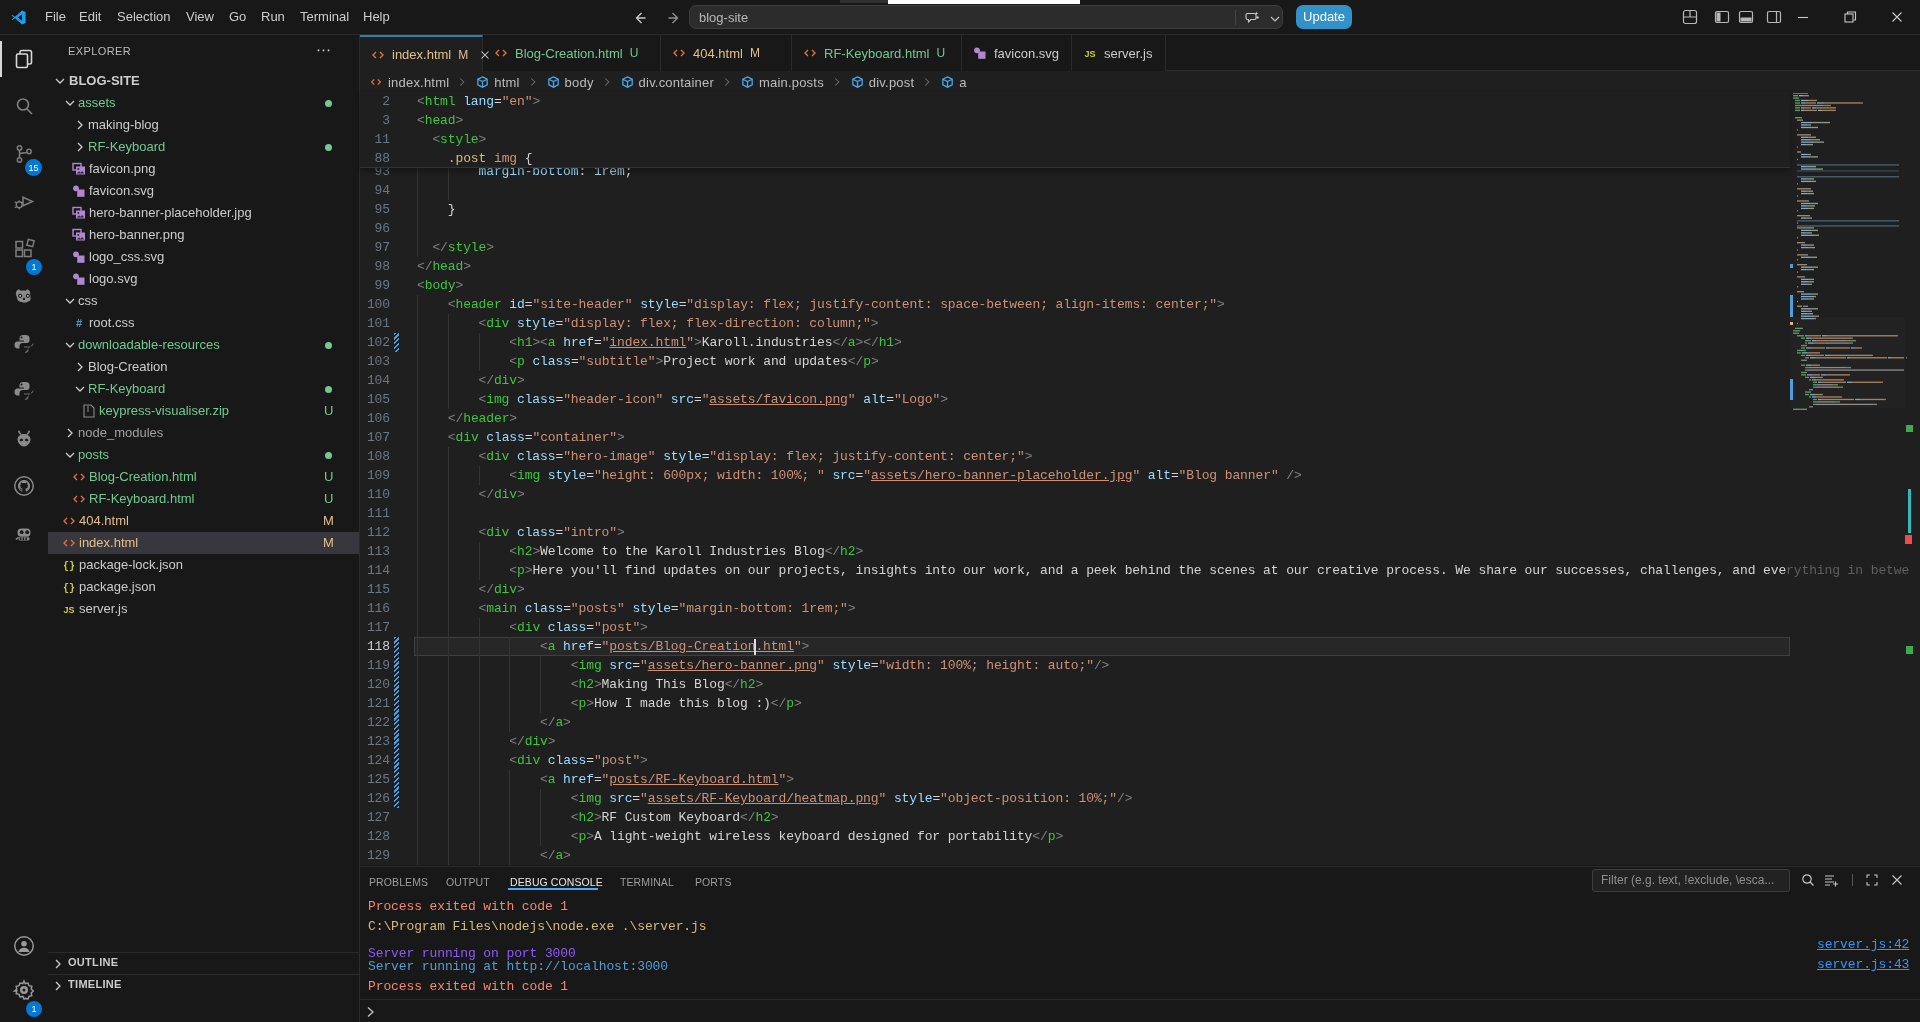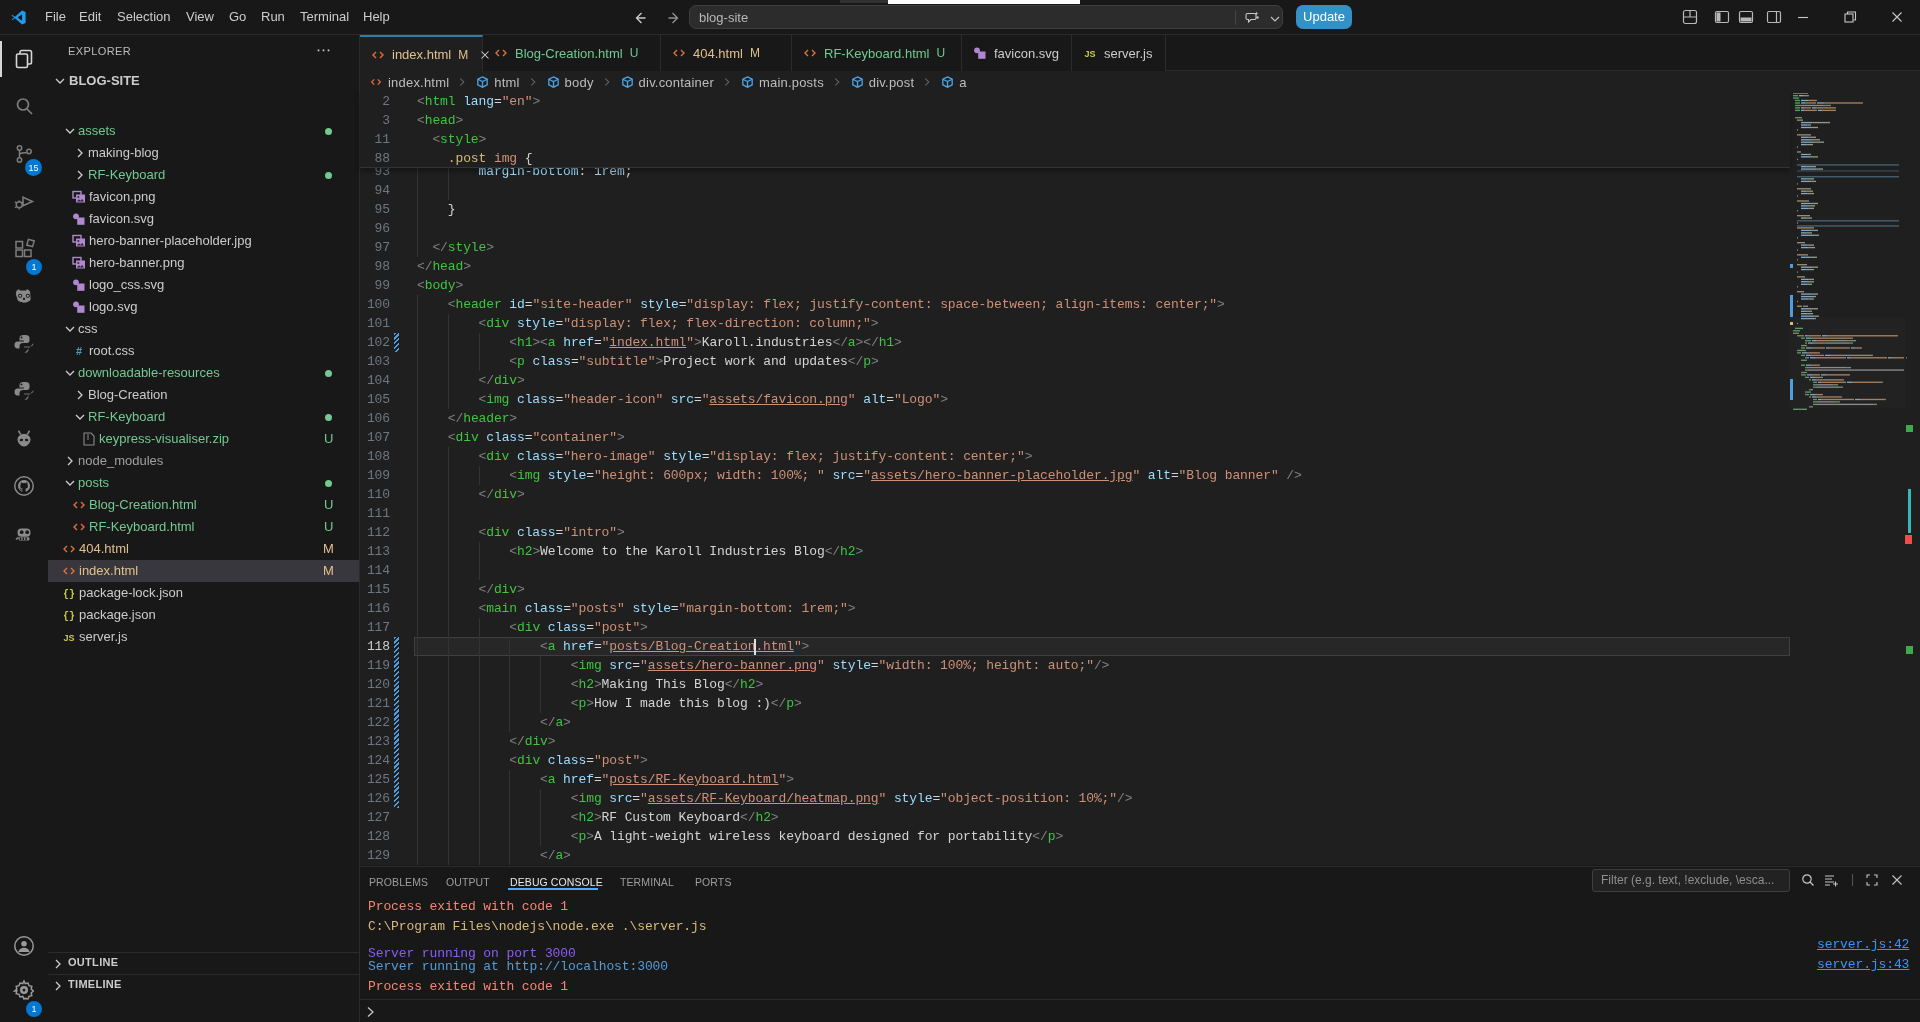--- a/index.html
+++ b/index.html
@@ -17,21 +17,21 @@
 #actbar { position:absolute; left:0; top:35px; width:48px; height:987px; background:#181818; }
 .aicon { position:absolute; left:12px; width:24px; height:24px; display:flex; align-items:center; justify-content:center; }
 .abadge { position:absolute; background:#0078d4; color:#fff; border-radius:20px; font-size:9px; display:flex; align-items:center; justify-content:center; }
 #actsel { position:absolute; left:0; top:6px; width:2px; height:36px; background:#d7d7d7; }
 
 #sidebar { position:absolute; left:48px; top:35px; width:312px; height:987px; background:#181818; border-right:1px solid #2b2b2b; }
 #sbhead { position:absolute; left:20px; top:10px; font-size:11px; color:#bbbbbb; letter-spacing:.4px; }
 #sbdots { position:absolute; left:268px; top:6px; font-size:15px; color:#cccccc; letter-spacing:1px; }
 #root-row { position:absolute; left:0; top:35px; width:311px; height:22px; }
 #root-row .nm { position:absolute; left:21px; top:3px; font-size:13px; font-weight:bold; color:#cccccc; }
-.trow { position:absolute; left:0; width:311px; height:22px;margin-top:28px; }
+.trow { position:absolute; left:0; width:311px; height:22px; }
 .trow.sel { background:#37373d; }
 .ticon { position:absolute; top:3px; }
 .tname { position:absolute; top:3px; font-size:13px; }
 .fg { color:#cccccc; } .grn { color:#73C991; } .mod { color:#E2C08D; } .dim { color:#a0a0a0; }
 .dot { position:absolute; left:277px; top:8px; width:7px; height:7px; border-radius:4px; background:#73C991; }
 .bU { position:absolute; left:276px; top:3px; font-size:13px; color:#73C991; }
 .bM { position:absolute; left:275px; top:3px; font-size:13px; color:#E2C08D; }
 .sect { position:absolute; left:0; width:311px; height:22px; border-top:1px solid #2b2b2b; }
 .sect span { position:absolute; left:20px; top:3px; font-size:11px; font-weight:bold; color:#cccccc; letter-spacing:.3px; }
 .sect svg { position:absolute; left:2px; top:3px; }
@@ -669,20 +669,21 @@
       <div class="ln" style="top:466px">109</div>
       <div class="cl" style="top:466px;left:509.3px"><i class="p">&lt;</i><i class="g">img</i><i class="w"> </i><i class="a">style</i><i class="w">=</i><i class="s">"height: 600px; width: 100%; "</i><i class="w"> </i><i class="a">src</i><i class="w">=</i><i class="s">"</i><i class="u">assets/hero-banner-placeholder.jpg</i><i class="s">"</i><i class="w"> </i><i class="a">alt</i><i class="w">=</i><i class="s">"Blog banner"</i><i class="w"> </i><i class="p">/&gt;</i></div>
       <div class="ln" style="top:485px">110</div>
       <div class="cl" style="top:485px;left:478.5px"><i class="p">&lt;/</i><i class="g">div</i><i class="p">&gt;</i></div>
       <div class="ln" style="top:504px">111</div>
       <div class="ln" style="top:523px">112</div>
       <div class="cl" style="top:523px;left:478.5px"><i class="p">&lt;</i><i class="g">div</i><i class="w"> </i><i class="a">class</i><i class="w">=</i><i class="s">"intro"</i><i class="p">&gt;</i></div>
       <div class="ln" style="top:542px">113</div>
       <div class="cl" style="top:542px;left:509.3px"><i class="p">&lt;</i><i class="g">h2</i><i class="p">&gt;</i><i class="w">Welcome to the Karoll Industries Blog</i><i class="p">&lt;/</i><i class="g">h2</i><i class="p">&gt;</i></div>
       <div class="ln" style="top:561px">114</div>
+      <div class="cl" style="top:561px;left:509.3px"><i class="p">&lt;</i><i class="g">p</i><i class="p">&gt;</i><i class="w">Here you'll find updates on our projects, insights into our work, and a peek behind the scenes at our creative process. We share our successes, challenges, and eve</i><i class="d">rything in betwe</i></div>
       <div class="ln" style="top:580px">115</div>
       <div class="cl" style="top:580px;left:478.5px"><i class="p">&lt;/</i><i class="g">div</i><i class="p">&gt;</i></div>
       <div class="ln" style="top:599px">116</div>
       <div class="cl" style="top:599px;left:478.5px"><i class="p">&lt;</i><i class="g">main</i><i class="w"> </i><i class="a">class</i><i class="w">=</i><i class="s">"posts"</i><i class="w"> </i><i class="a">style</i><i class="w">=</i><i class="s">"margin-bottom: 1rem;"</i><i class="p">&gt;</i></div>
       <div class="ln" style="top:618px">117</div>
       <div class="cl" style="top:618px;left:509.3px"><i class="p">&lt;</i><i class="g">div</i><i class="w"> </i><i class="a">class</i><i class="w">=</i><i class="s">"post"</i><i class="p">&gt;</i></div>
       <div class="lnA" style="top:637px">118</div>
       <div class="cl" style="top:637px;left:540.0px"><i class="p">&lt;</i><i class="g">a</i><i class="w"> </i><i class="a">href</i><i class="w">=</i><i class="s">"</i><i class="u">posts/Blog-Creation</i><b id="cur"></b><i class="u">.html</i><i class="s">"</i><i class="p">&gt;</i></div>
       <div class="ln" style="top:656px">119</div>
       <div class="cl" style="top:656px;left:570.8px"><i class="p">&lt;</i><i class="g">img</i><i class="w"> </i><i class="a">src</i><i class="w">=</i><i class="s">"</i><i class="u">assets/hero-banner.png</i><i class="s">"</i><i class="w"> </i><i class="a">style</i><i class="w">=</i><i class="s">"width: 100%; height: auto;"</i><i class="p">/&gt;</i></div>

